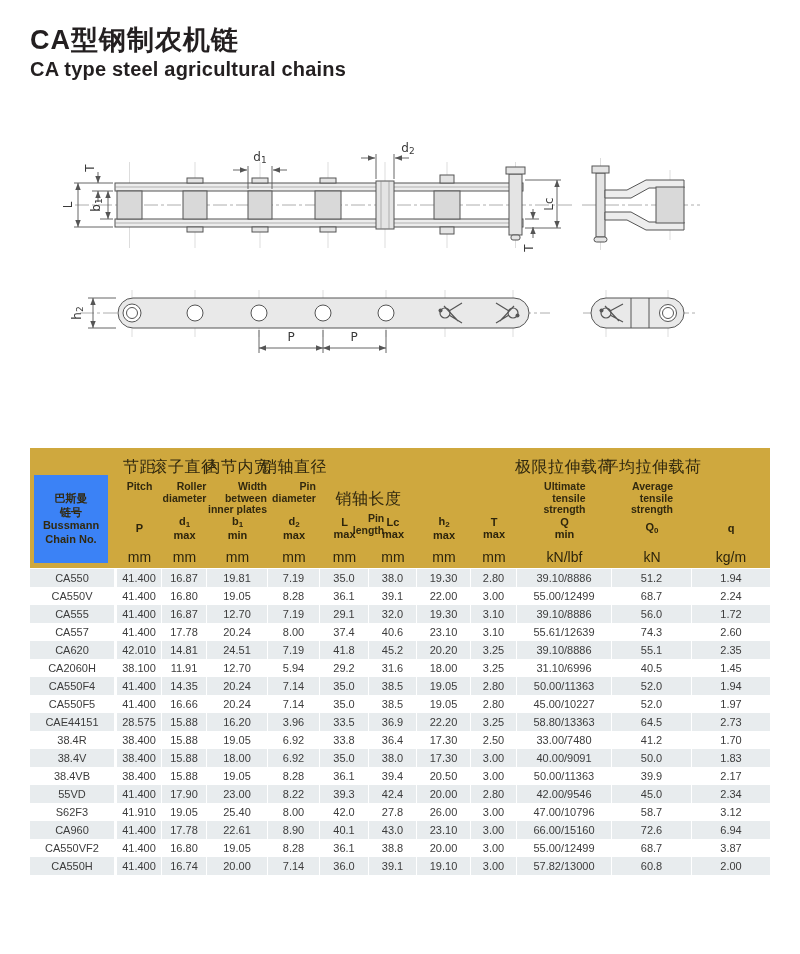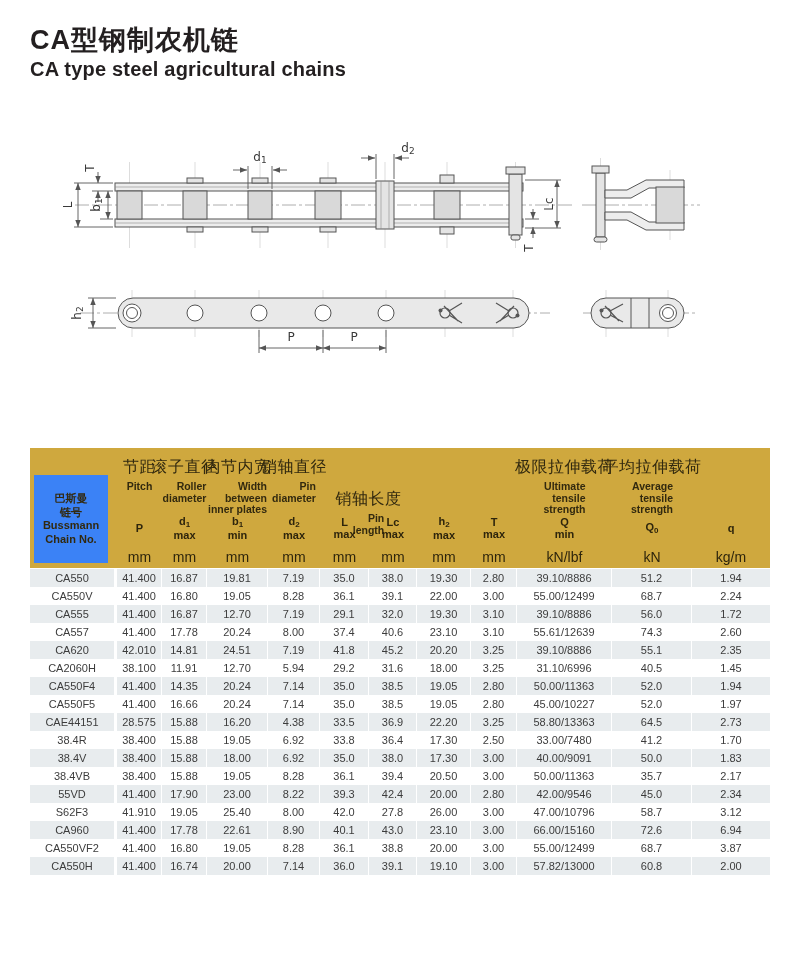--- a/index.html
+++ b/index.html
@@ -429,21 +429,21 @@
         <div class="td">2.80</div>
         <div class="td">45.00/10227</div>
         <div class="td">52.0</div>
         <div class="td">1.97</div>
       </div>
       <div class="trow">
         <div class="td">CAE44151</div>
         <div class="td">28.575</div>
         <div class="td">15.88</div>
         <div class="td">16.20</div>
-        <div class="td">4.38</div>
+        <div class="td">3.96</div>
         <div class="td">33.5</div>
         <div class="td">36.9</div>
         <div class="td">22.20</div>
         <div class="td">3.25</div>
         <div class="td">58.80/13363</div>
         <div class="td">64.5</div>
         <div class="td">2.73</div>
       </div>
       <div class="trow">
         <div class="td">38.4R</div>
@@ -477,21 +477,21 @@
         <div class="td">38.4VB</div>
         <div class="td">38.400</div>
         <div class="td">15.88</div>
         <div class="td">19.05</div>
         <div class="td">8.28</div>
         <div class="td">36.1</div>
         <div class="td">39.4</div>
         <div class="td">20.50</div>
         <div class="td">3.00</div>
         <div class="td">50.00/11363</div>
-        <div class="td">35.7</div>
+        <div class="td">39.9</div>
         <div class="td">2.17</div>
       </div>
       <div class="trow">
         <div class="td">55VD</div>
         <div class="td">41.400</div>
         <div class="td">17.90</div>
         <div class="td">23.00</div>
         <div class="td">8.22</div>
         <div class="td">39.3</div>
         <div class="td">42.4</div>

